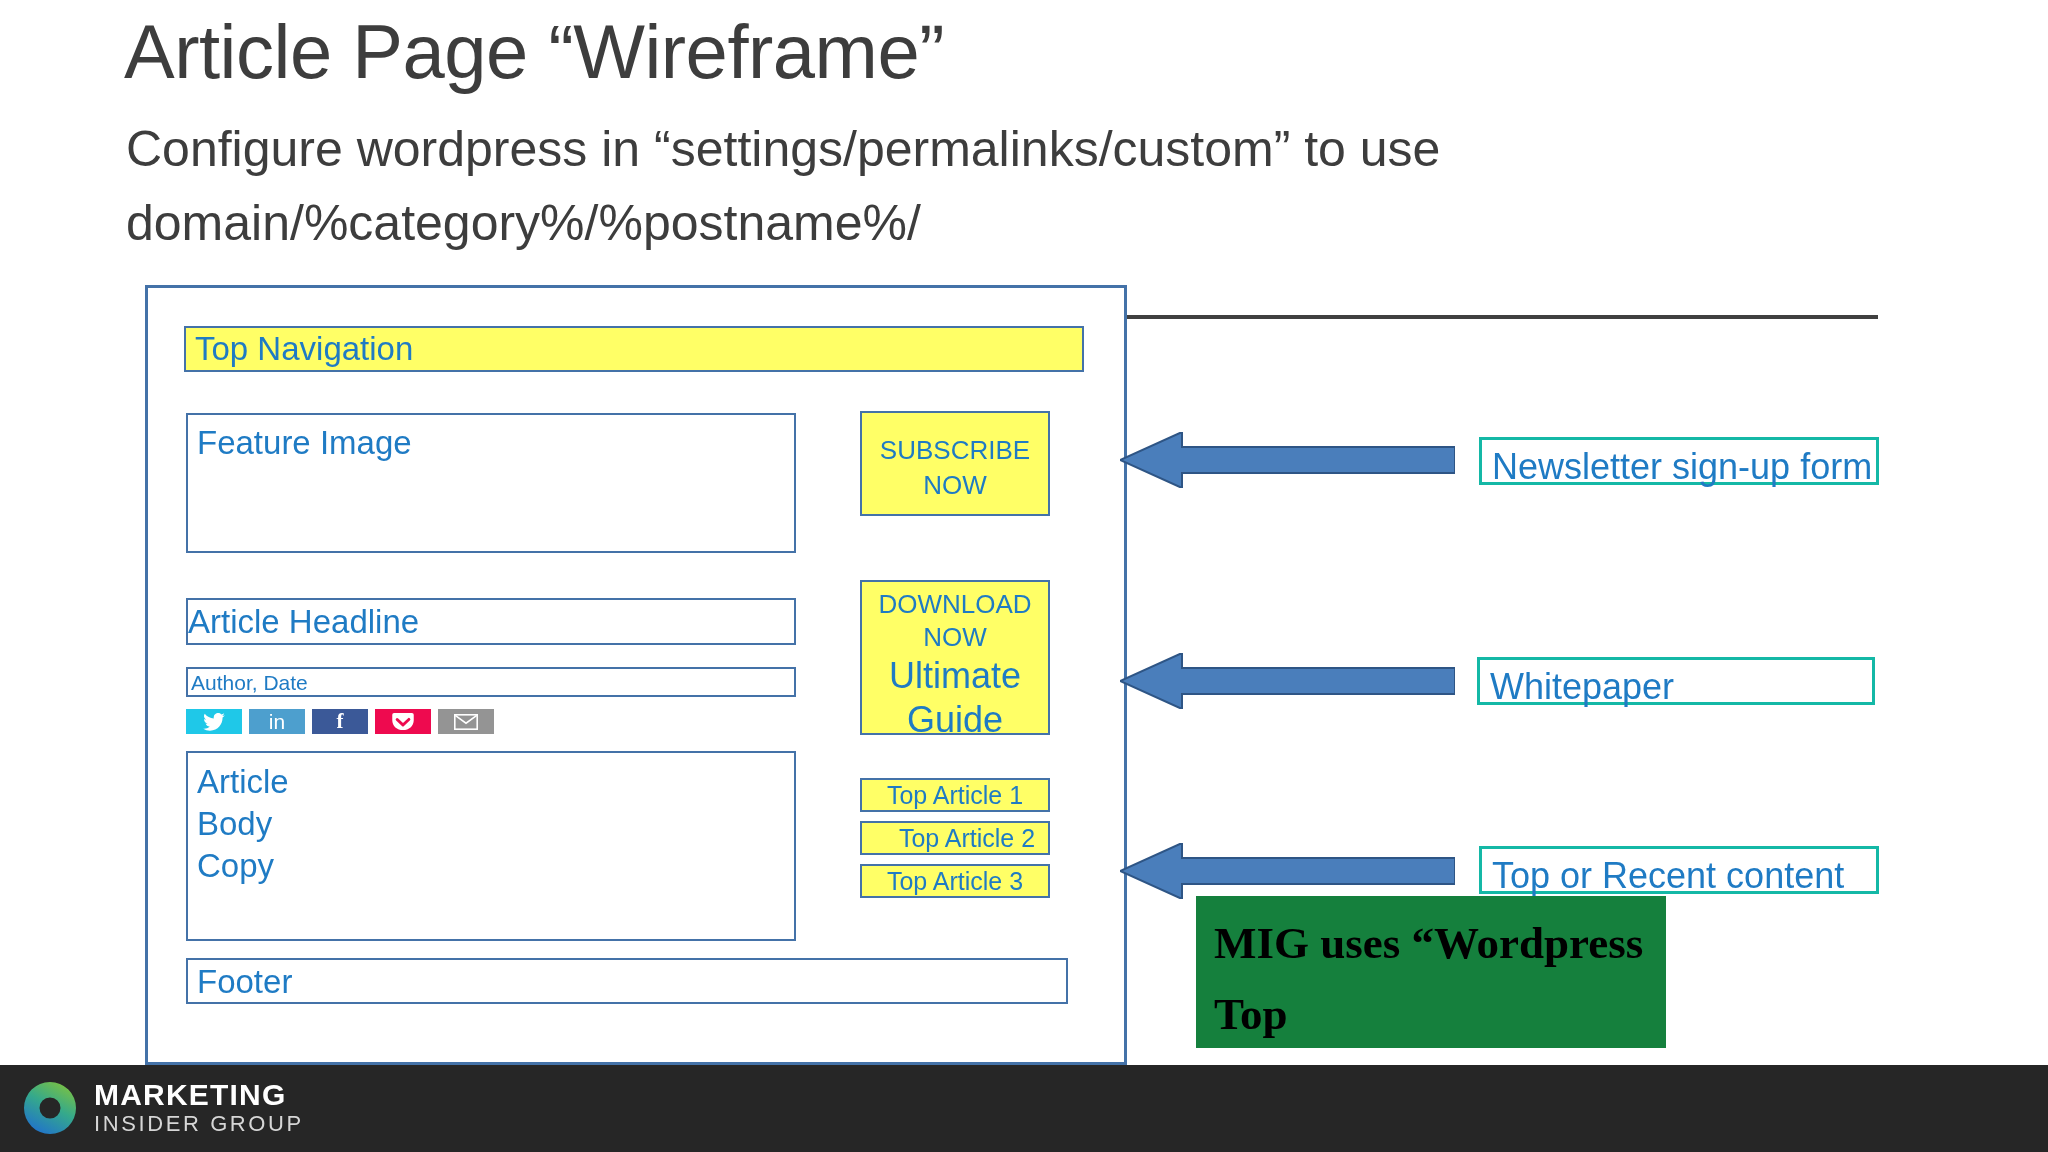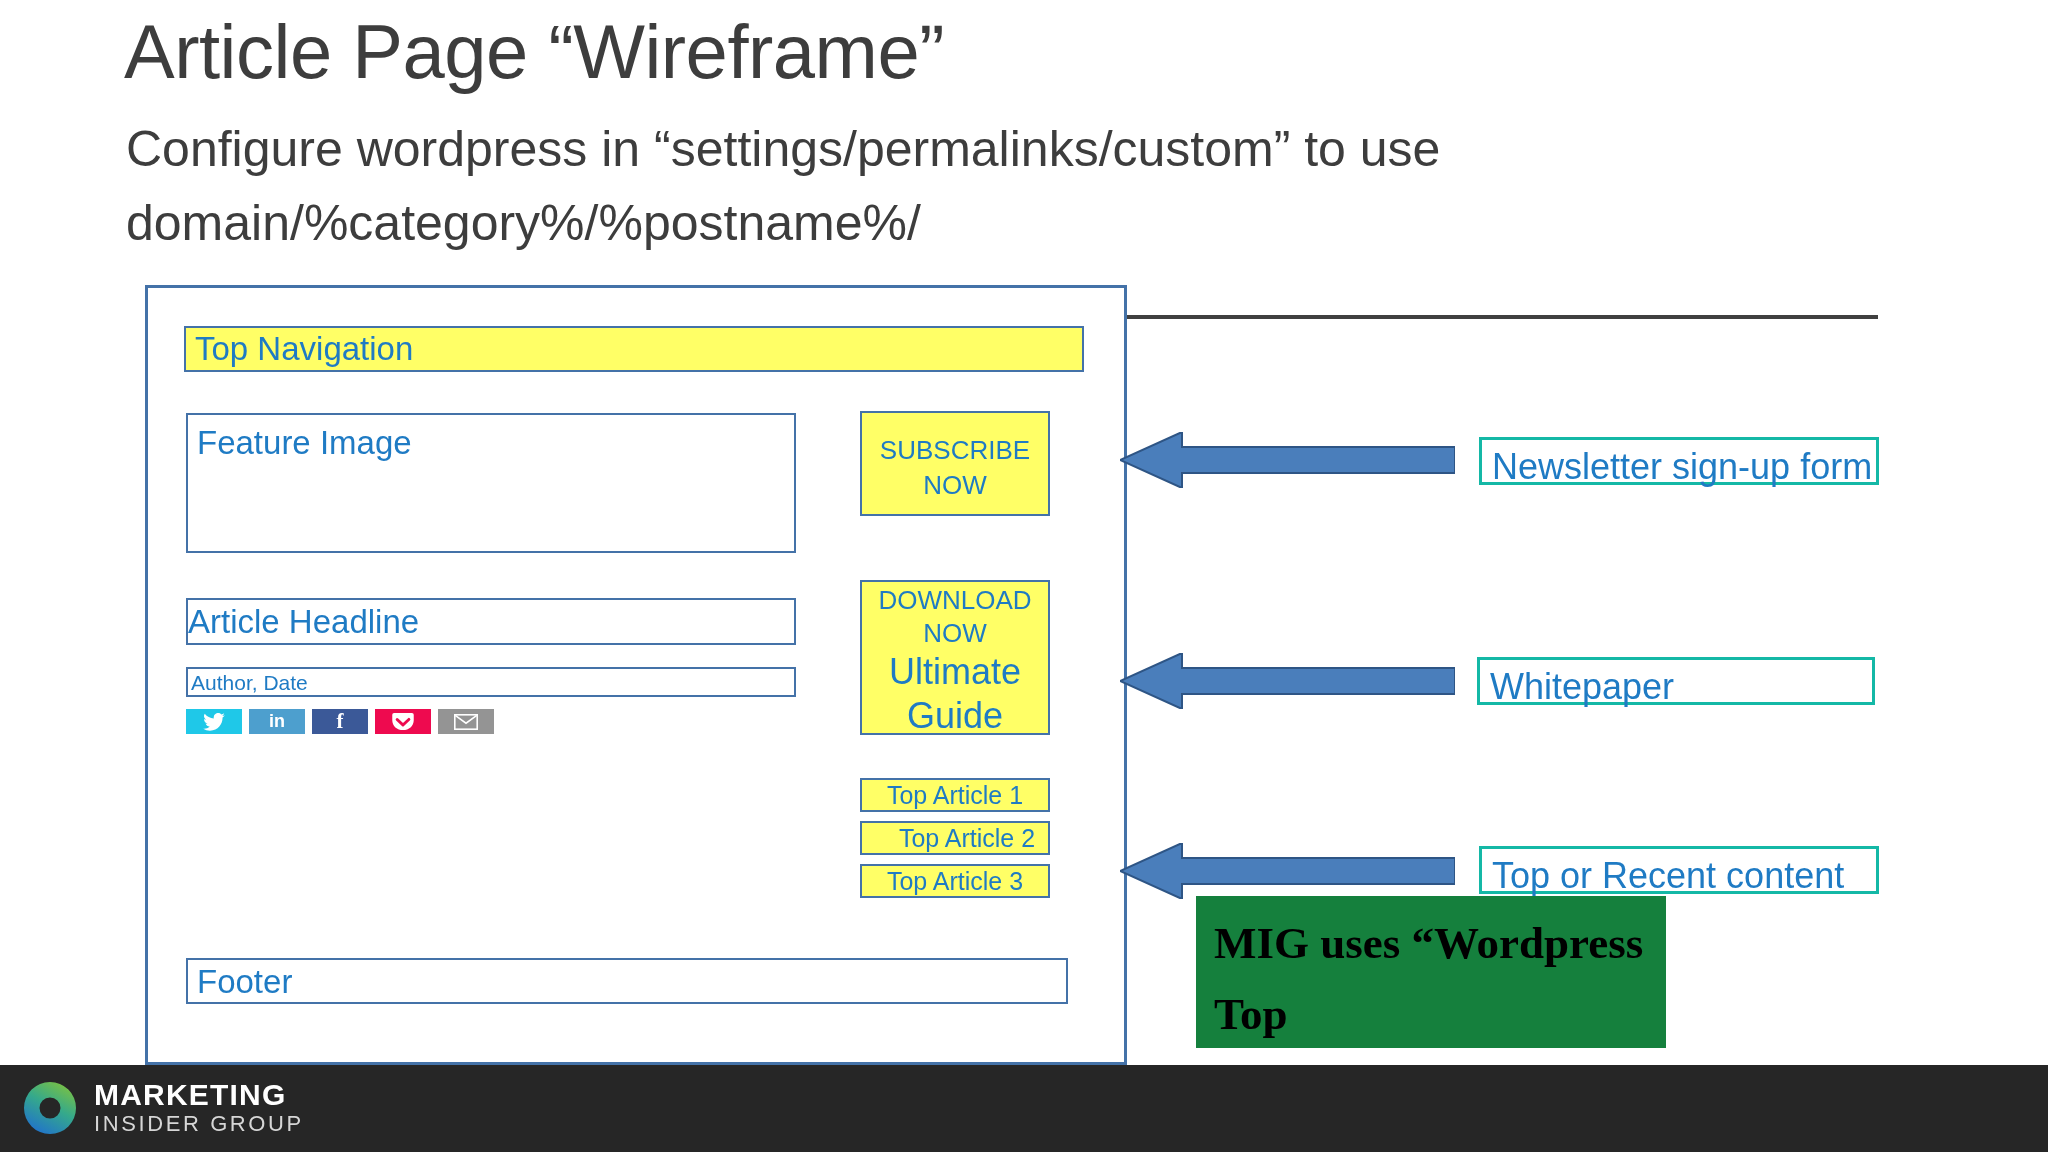--- a/index.html
+++ b/index.html
@@ -111,21 +111,21 @@
   .social-chip {
     width: 56px; height: 25px;
     display: flex; align-items: center; justify-content: center;
   }
   .social-chip svg { display: block; }
 
   
   .wf-download {
     left: 712px; top: 292px; width: 190px; height: 155px;
     display: flex; flex-direction: column;
-    align-items: center; justify-content: center;
+    align-items: center; justify-content: space-between;
     padding-top: 6px;
     text-align: center;
   }
   .dl-small { font-size: 26px; line-height: 33px; }
   .dl-big   { font-size: 36px; line-height: 44px; }
 
   
   .wf-body {
     left: 38px; top: 463px; width: 610px; height: 190px;
     font-size: 33px; line-height: 42px;
@@ -248,21 +248,21 @@
 
     <div class="wf-box wf-author">Author, Date</div>
 
     <div class="wf-social">
       <div class="social-chip" style="background:#1fc8e8">
         <svg width="22" height="18" viewBox="0 0 24 20">
             <path fill="#ffffff" d="M24 2.4a9.6 9.6 0 0 1-2.8.8A4.9 4.9 0 0 0 23.3.4a9.8 9.8 0 0 1-3.1 1.2A4.9 4.9 0 0 0 11.8 6a13.9 13.9 0 0 1-10.1-5.1 4.9 4.9 0 0 0 1.5 6.5A4.8 4.8 0 0 1 1 6.8v.1a4.9 4.9 0 0 0 3.9 4.8 4.9 4.9 0 0 1-2.2.1 4.9 4.9 0 0 0 4.6 3.4A9.9 9.9 0 0 1 0 17.4a13.9 13.9 0 0 0 7.5 2.2c9.1 0 14-7.5 14-14v-.6A9.9 9.9 0 0 0 24 2.4z"></path>
           </svg>
       </div>
       <div class="social-chip" style="background:#4d9fce">
-        <span style="color:#ffffff;font-size:18px;font-weight:bold;font-family:'Liberation Sans',sans-serif;">in</span>
+        <span style="color:#ffffff;font-size:21px;font-weight:normal;font-family:'Liberation Sans',sans-serif;">in</span>
       </div>
       <div class="social-chip" style="background:#3b5998">
         <span style="color:#ffffff;font-size:21px;font-weight:bold;font-family:'Liberation Serif',serif;">f</span>
       </div>
       <div class="social-chip" style="background:#ee0a4f">
         <svg width="22" height="17" viewBox="0 0 24 19">
             <path fill="#ffffff" d="M2 0h20a2 2 0 0 1 2 2v6c0 6.6-5.4 11-12 11S0 14.6 0 8V2a2 2 0 0 1 2-2zm4.6 6.1a1.6 1.6 0 0 0-2.3 2.3l6.5 6.2a1.6 1.6 0 0 0 2.3 0l6.5-6.2a1.6 1.6 0 1 0-2.2-2.3L12 11.3 6.6 6.1z"></path>
           </svg>
       </div>
       <div class="social-chip" style="background:#949494">
@@ -273,20 +273,25 @@
       </div>
     </div>
 
     <div class="wf-box wf-yellow wf-download">
       <span class="dl-small">DOWNLOAD</span>
       <span class="dl-small">NOW</span>
       <span class="dl-big">Ultimate</span>
       <span class="dl-big">Guide</span>
     </div>
 
+    <div class="wf-box wf-body">
+      <div>Article</div>
+      <div>Body</div>
+      <div>Copy</div>
+    </div>
 
     <div class="wf-box wf-yellow wf-art">Top Article 1</div>
     <div class="wf-box wf-yellow wf-art wf-art2">Top Article 2</div>
     <div class="wf-box wf-yellow wf-art wf-art3">Top Article 3</div>
 
     <div class="wf-box wf-footer">Footer</div>
   </div>
 
   <div class="arrow arrow-1">
     <svg viewBox="0 0 335 56" preserveAspectRatio="none">

